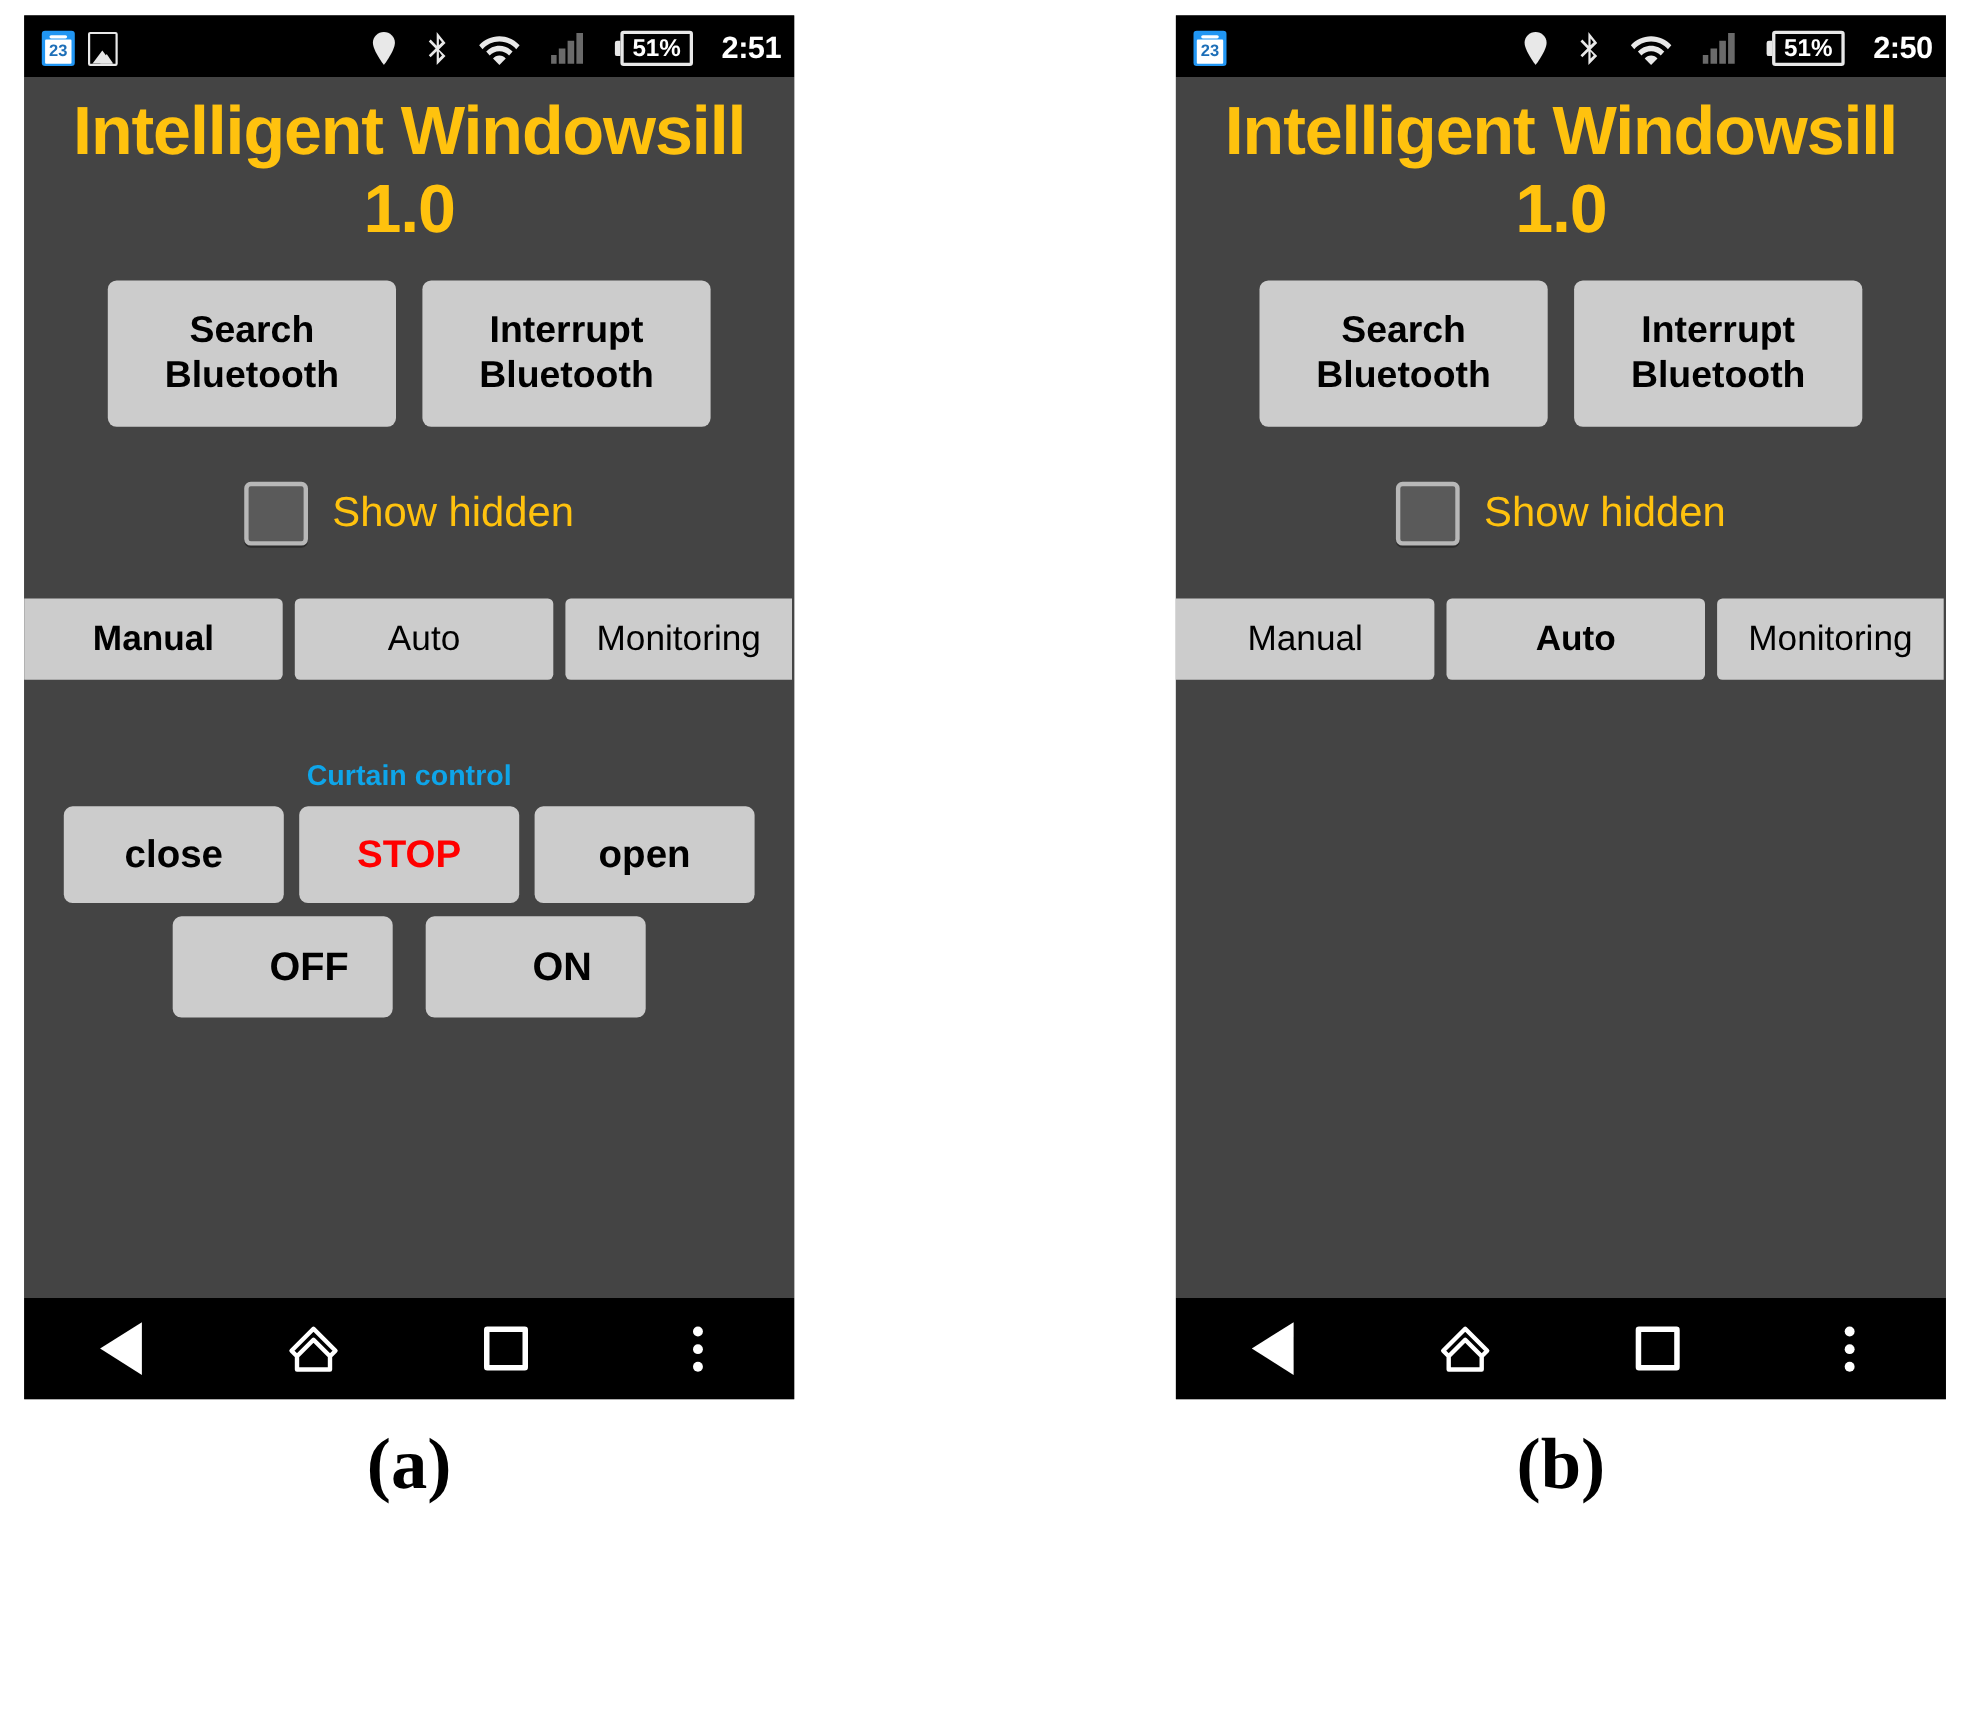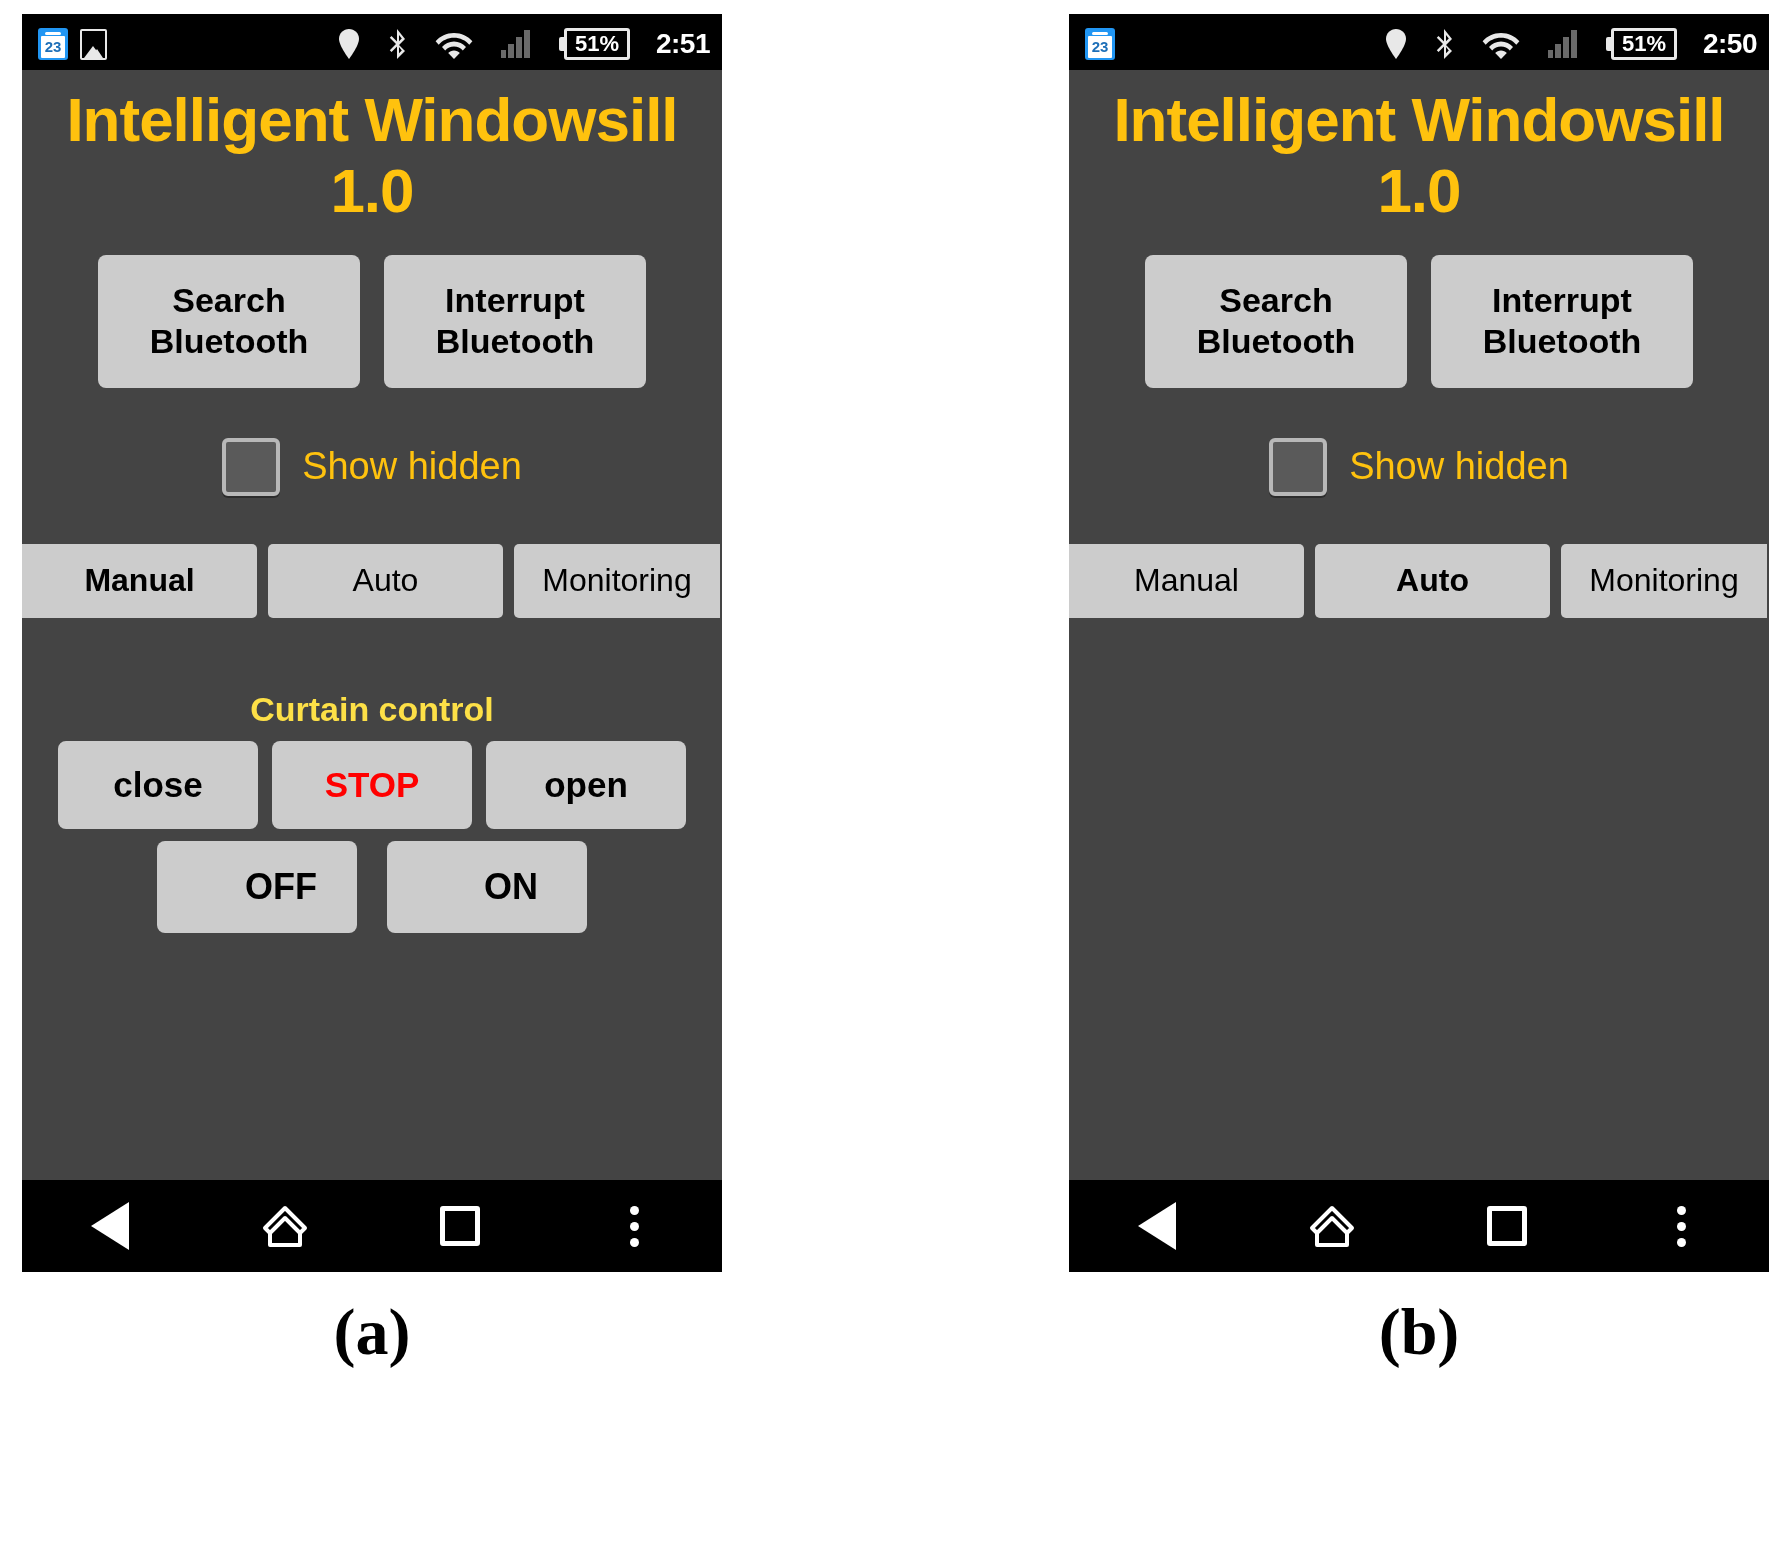--- a/index.html
+++ b/index.html
@@ -240,22 +240,22 @@
   .content-area {
     flex: 1;
     display: flex;
     flex-direction: column;
     align-items: center;
     padding-top: 72px;
     min-height: 0;
   }
 
   .section-label {
-    color: #fde047;
-    font-size: 34px;
+    color: #0ea5e9;
+    font-size: 26px;
     font-weight: bold;
     text-align: center;
     font-family: "Liberation Sans", sans-serif;
   }
 
   .ctrl-row {
     display: flex;
     justify-content: center;
     gap: 14px;
     margin-top: 12px;

